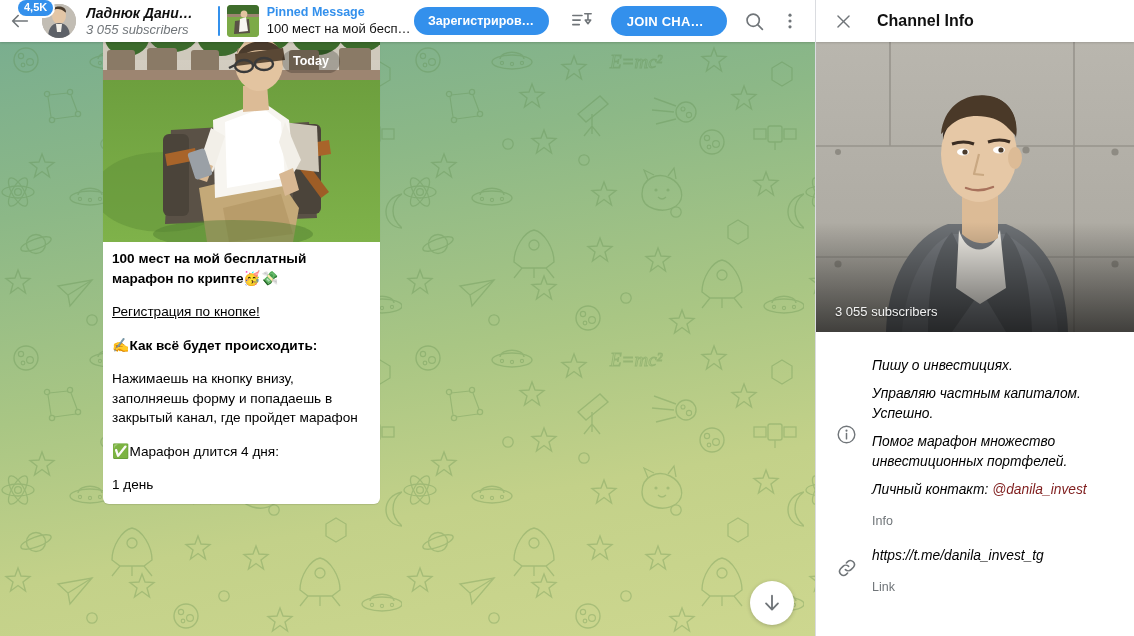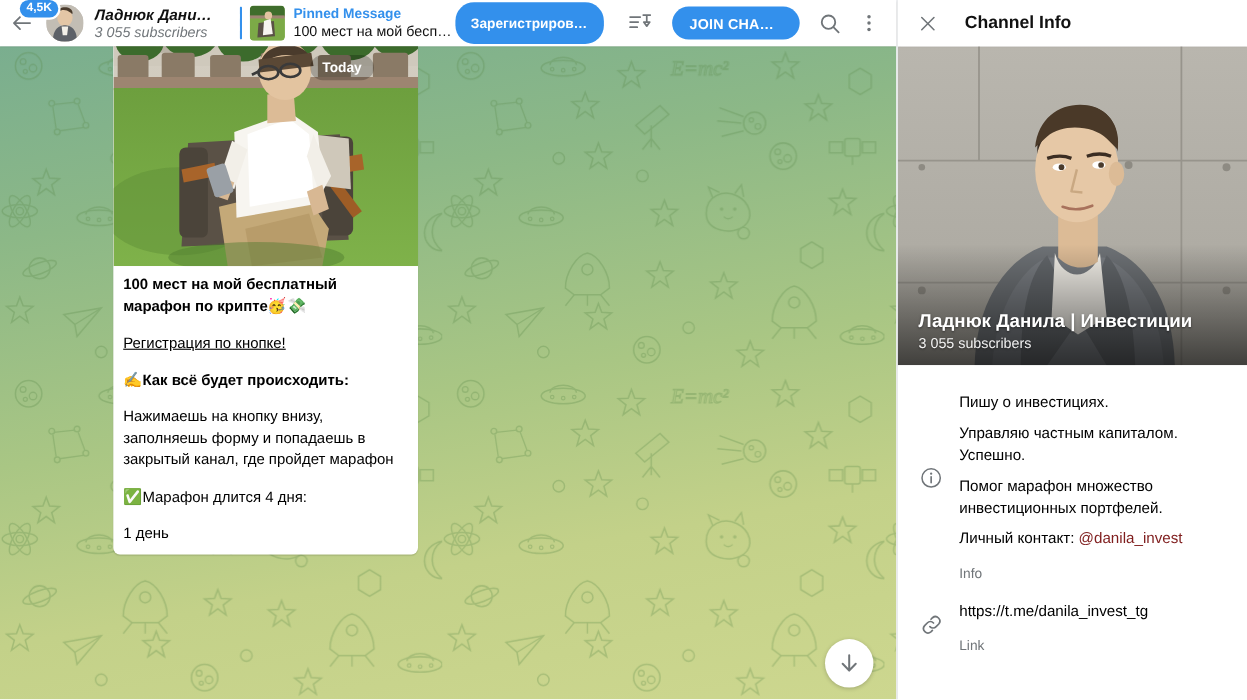--- a/index.html
+++ b/index.html
@@ -74,21 +74,21 @@
   .pin-label { font-size: 12.5px; color: #3390ec; font-weight: bold; line-height: 15px; white-space: nowrap; }
   .pin-sub {
     font-size: 13px; color: #111; line-height: 17px;
     white-space: nowrap; overflow: hidden; text-overflow: ellipsis;
     max-width: 168px;
   }
 
   .topbar-spacer { flex: 1 1 auto; }
   .btn-blue {
     background: #3390ec; color: #fff; border: none;
-    border-radius: 17px; height: 38px; padding: 0 14px;
+    border-radius: 17px; height: 28px; padding: 0 14px;
     font-size: 12.5px; font-weight: bold;
     font-family: "Liberation Sans", sans-serif;
     cursor: pointer; white-space: nowrap;
     max-width: 140px; overflow: hidden; text-overflow: ellipsis;
   }
   .btn-join { border-radius: 16px; height: 30px; padding: 0 16px; font-size: 13px; letter-spacing: .2px; }
   .icon-btn {
     width: 34px; height: 34px; border-radius: 50%;
     display: flex; align-items: center; justify-content: center;
     cursor: pointer; color: #707579; flex: 0 0 34px;
@@ -166,21 +166,21 @@
     background: linear-gradient(to top, rgba(0,0,0,.62), rgba(0,0,0,0));
   }
   .cover-txt { position: absolute; left: 19px; bottom: 11px; color: #fff; }
   .cover-name { font-size: 17px; font-weight: bold; line-height: 22px; text-shadow: 0 1px 2px rgba(0,0,0,.5); }
   .cover-subs { font-size: 13px; line-height: 18px; opacity: .92; text-shadow: 0 1px 2px rgba(0,0,0,.5); }
 
   .info-list { padding: 10px 0 0 0; }
   .info-row { display: flex; padding: 8px 20px 4px 20px; align-items: flex-start; }
   .info-ico { width: 36px; flex: 0 0 36px; color: #707579; padding-top: 2px; display:flex; }
   .info-main { flex: 1 1 auto; min-width: 0; }
-  .info-val { font-size: 13.8px; line-height: 20px; color: #000; word-wrap: break-word; }
+  .info-val { font-size: 13.8px; line-height: 20px; color: #000; word-wrap: break-word; font-style: italic; }
   .info-cap { font-size: 12.5px; color: #707579; line-height: 17px; margin-top: 13px; }
   .bio-gap { height: 8px; }
   a { text-decoration: none; }
 </style>
 </head>
 <body>
 
 <div class="app">
 
   <div class="chat-col">
@@ -551,21 +551,20 @@
         <circle cx="149" cy="110" r="2.6" fill="#4a3b2c"></circle>
         <circle cx="185" cy="108" r="2.6" fill="#4a3b2c"></circle>
 
         <path d="M163 112 L158 132 L168 133" fill="none" stroke="#c9a882" stroke-width="2.2" stroke-linejoin="round"></path>
         <path d="M150 146 Q163 151 177 145" fill="none" stroke="#a8725c" stroke-width="2.4" stroke-linecap="round"></path>
 
         <ellipse cx="199" cy="116" rx="7" ry="11" fill="#dcbb96"></ellipse>
       </svg>
       <div class="shade"></div>
       <div class="cover-txt">
-        <div class="cover-name">Ладнюк Данила | Инвестиции</div>
         <div class="cover-subs">3 055 subscribers</div>
       </div>
     </div>
 
     <div class="info-list">
       <div class="info-row" style="padding-top:14px;">
         <div class="info-ico">
           <svg width="21" height="21" viewBox="0 0 24 24" style="margin-top:66px;">
             <circle cx="12" cy="12" r="9.5" fill="none" stroke="#707579" stroke-width="1.6"></circle>
             <circle cx="12" cy="7.6" r="1.2" fill="#707579"></circle>

